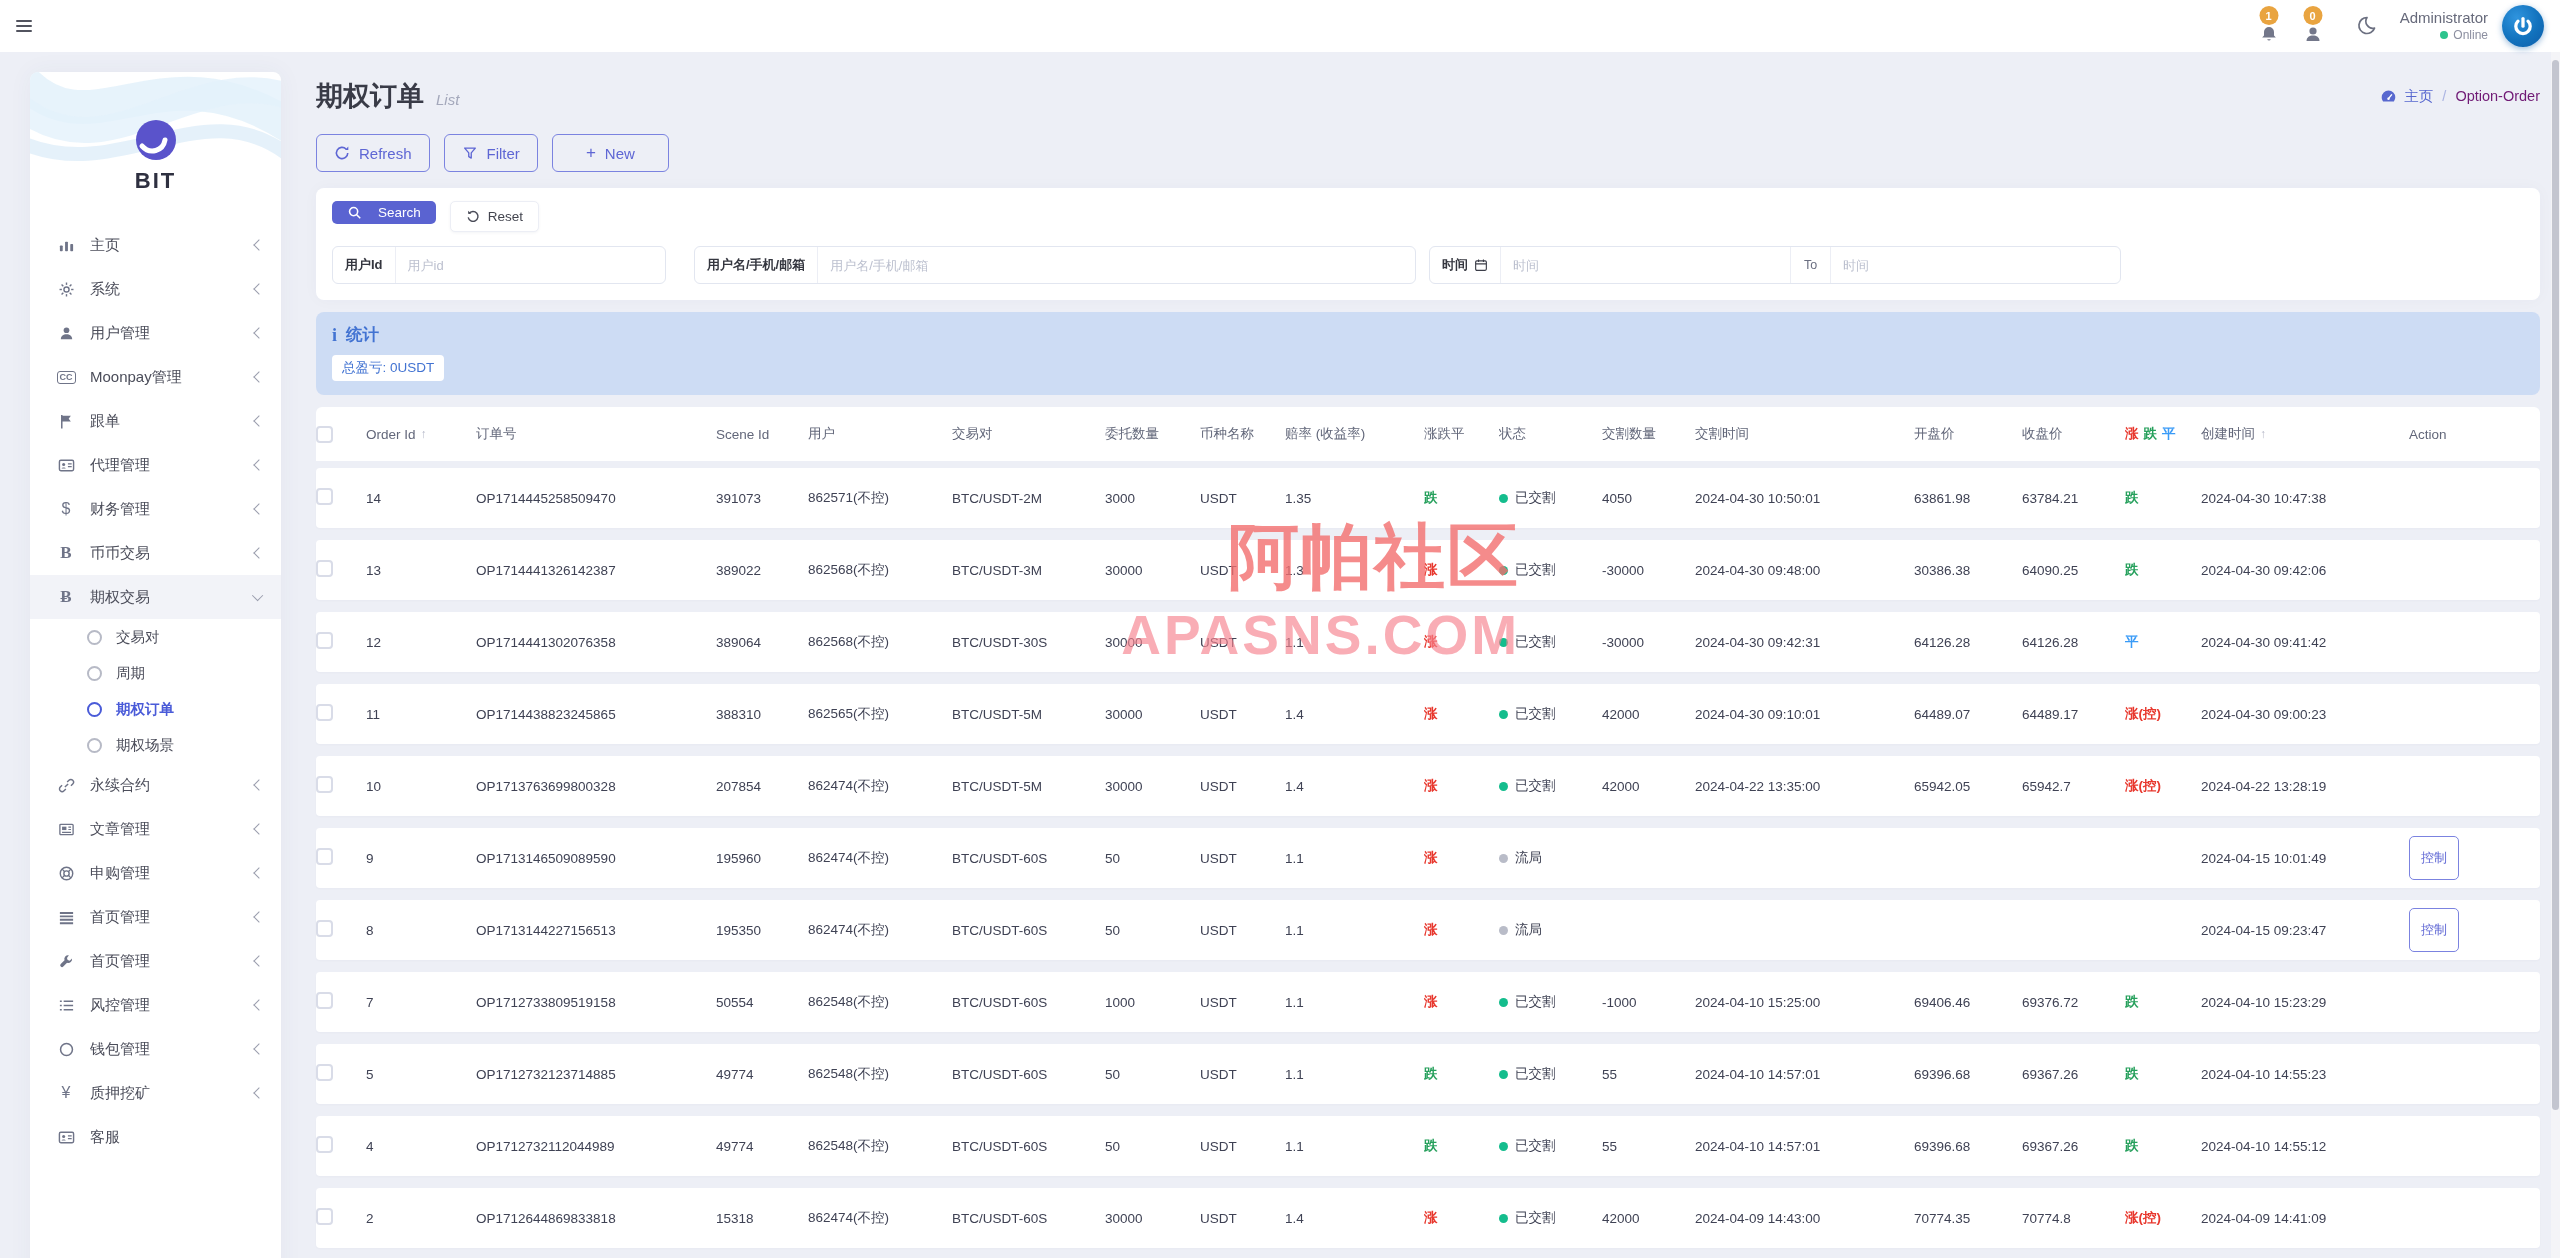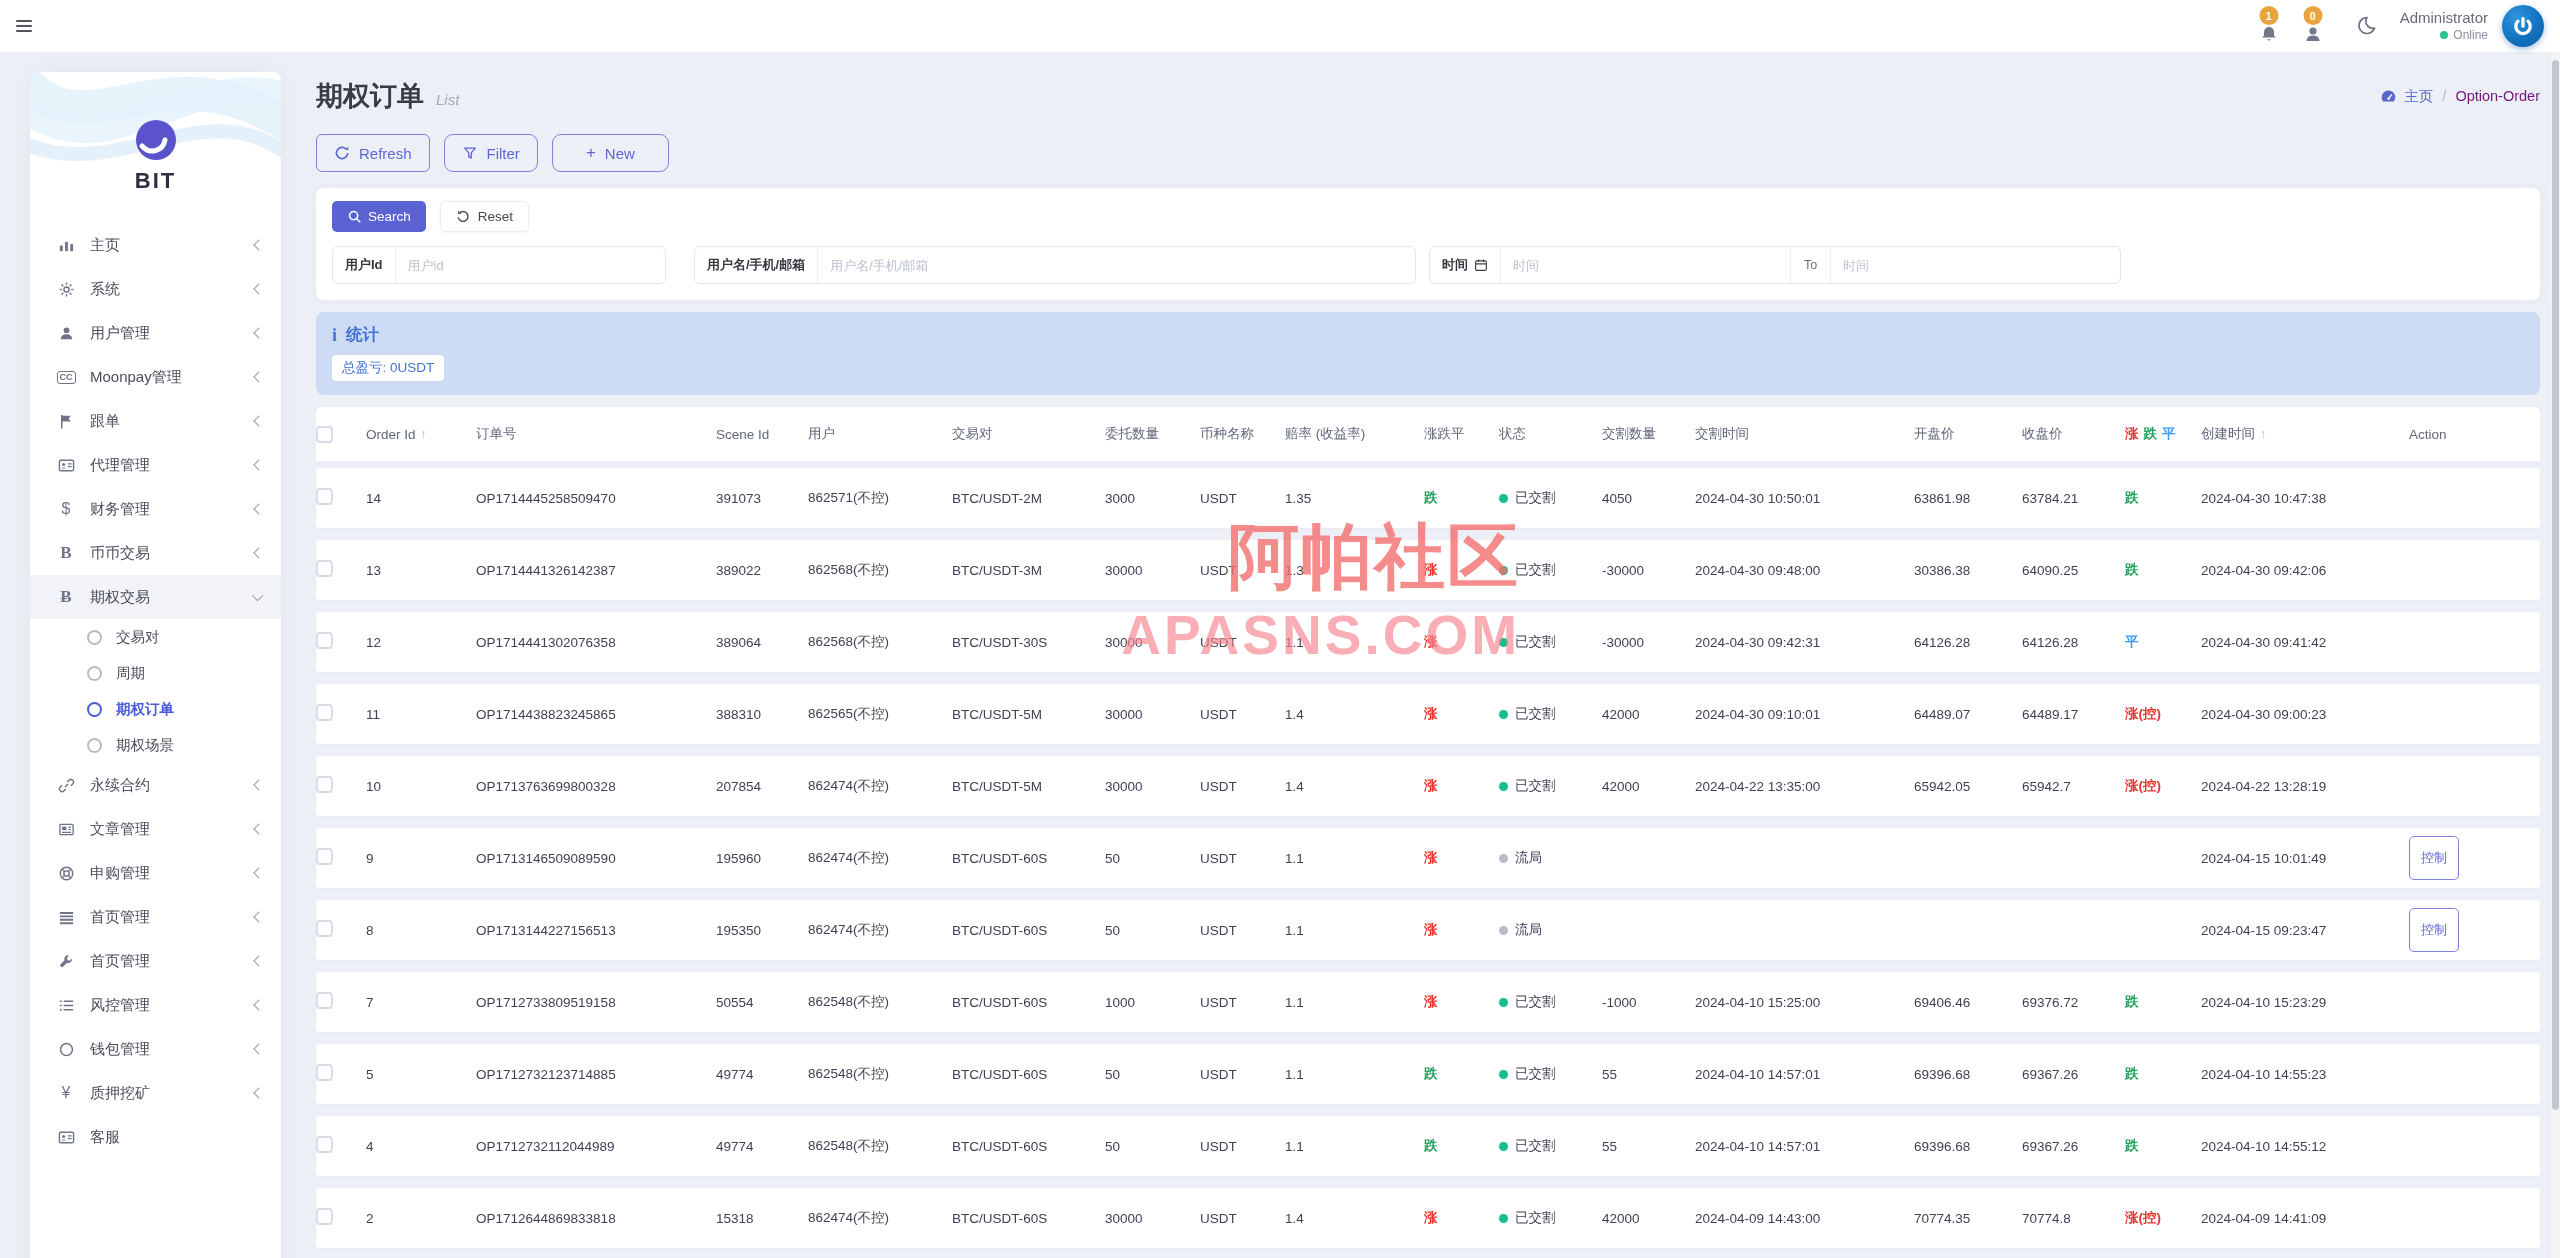--- a/index.html
+++ b/index.html
@@ -48,27 +48,27 @@
   .main { position:absolute; left:316px; top:52px; width:2224px; }
   .title-row { margin-top:26px; display:flex; align-items:center; }
   .page-title { font-size:27px; font-weight:600; color:#393b47; }
   .page-subtitle { margin-left:12px; font-size:15px; color:#a4a8bb; position:relative; top:3px;font-style:italic; }
   .breadcrumb { margin-left:auto; display:flex; align-items:center; font-size:14.5px; cursor:pointer; }
   .bc-home { color:#5767cf; margin-left:7px; font-weight:500; }
   .bc-sep { color:#aab3e2; margin:0 9px; }
   .bc-cur { color:#701a75; }
   .toolbar-row { margin-top:20px; display:flex; align-items:center; }
   .btn-outline { height:38px; padding:0 17px; border:1px solid #7b83e0; border-radius:6px; background:transparent; color:#5e66d4; font-size:15px; display:inline-flex; align-items:center; gap:9px; cursor:pointer; font-family:inherit; }
-  .btn-outline + .btn-outline { margin-left:14px;border-radius:9px; }
+  .btn-outline + .btn-outline { margin-left:14px; }
   .btn-new { margin-left:auto; width:117px; justify-content:center; }
   .plus-glyph { font-size:17px; }
   
   .search-card { margin-top:16px; background:#fff; border-radius:8px; padding:13px 16px 16px; box-shadow:0 0 16px rgba(56,71,109,.03); }
   .search-row { display:flex; gap:14px; }
-  .btn-primary { height:31px; padding:0 15px; background:#5a63d1; border:none; border-radius:5px; color:#fff; font-size:13.5px; display:inline-flex; align-items:center; gap:6px; cursor:pointer; font-family:inherit; }
+  .btn-primary { height:23px; padding:0 15px; background:#5a63d1; border:none; border-radius:5px; color:#fff; font-size:13.5px; display:inline-flex; align-items:center; gap:16px; cursor:pointer; font-family:inherit; }
   .btn-reset { height:31px; padding:0 15px; background:#fff; border:1px solid #eceef5; border-radius:5px; color:#43454f; font-size:13.5px; display:inline-flex; align-items:center; gap:7px; cursor:pointer; box-shadow:0 1px 3px rgba(56,71,109,.06); font-family:inherit; }
   .fields-row { margin-top:14px; display:flex; }
   .input-group { display:flex; align-items:stretch; height:38px; background:#fff; border:1px solid #e2e6f0; border-radius:6px; overflow:hidden; }
   .ig-label { padding:0 12px; display:flex; align-items:center; gap:6px; font-weight:bold; font-size:13px; color:#34363f; border-right:1px solid #eceef5; white-space:nowrap; }
   .input-group input { border:none; outline:none; flex:1; padding:0 12px; font-size:13px; color:#3f4254; background:transparent; font-family:inherit; min-width:0; }
   .input-group input::placeholder { color:#bcc0cf; }
   .to-cell { padding:0 13px; display:flex; align-items:center; font-size:12.5px; color:#6a6e80; border-left:1px solid #eceef5; border-right:1px solid #eceef5; }
   .g-user { width:334px; }
   .g-name { width:722px; margin-left:28px; }
   .g-time { width:692px; margin-left:13px; }

